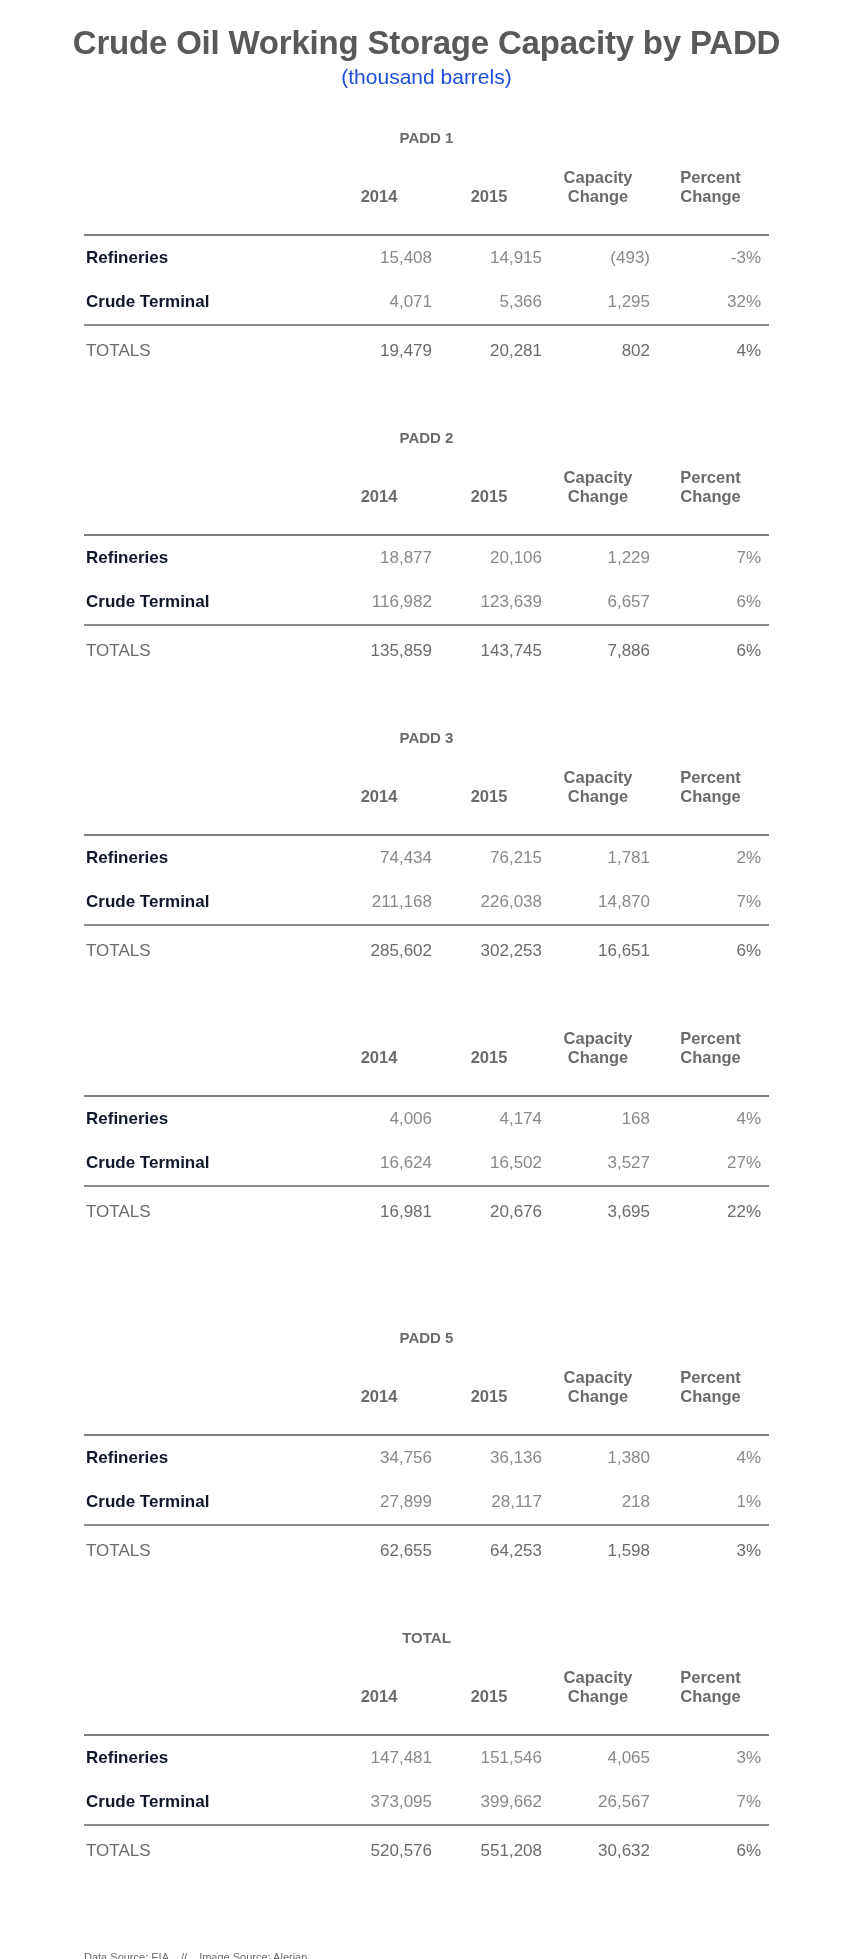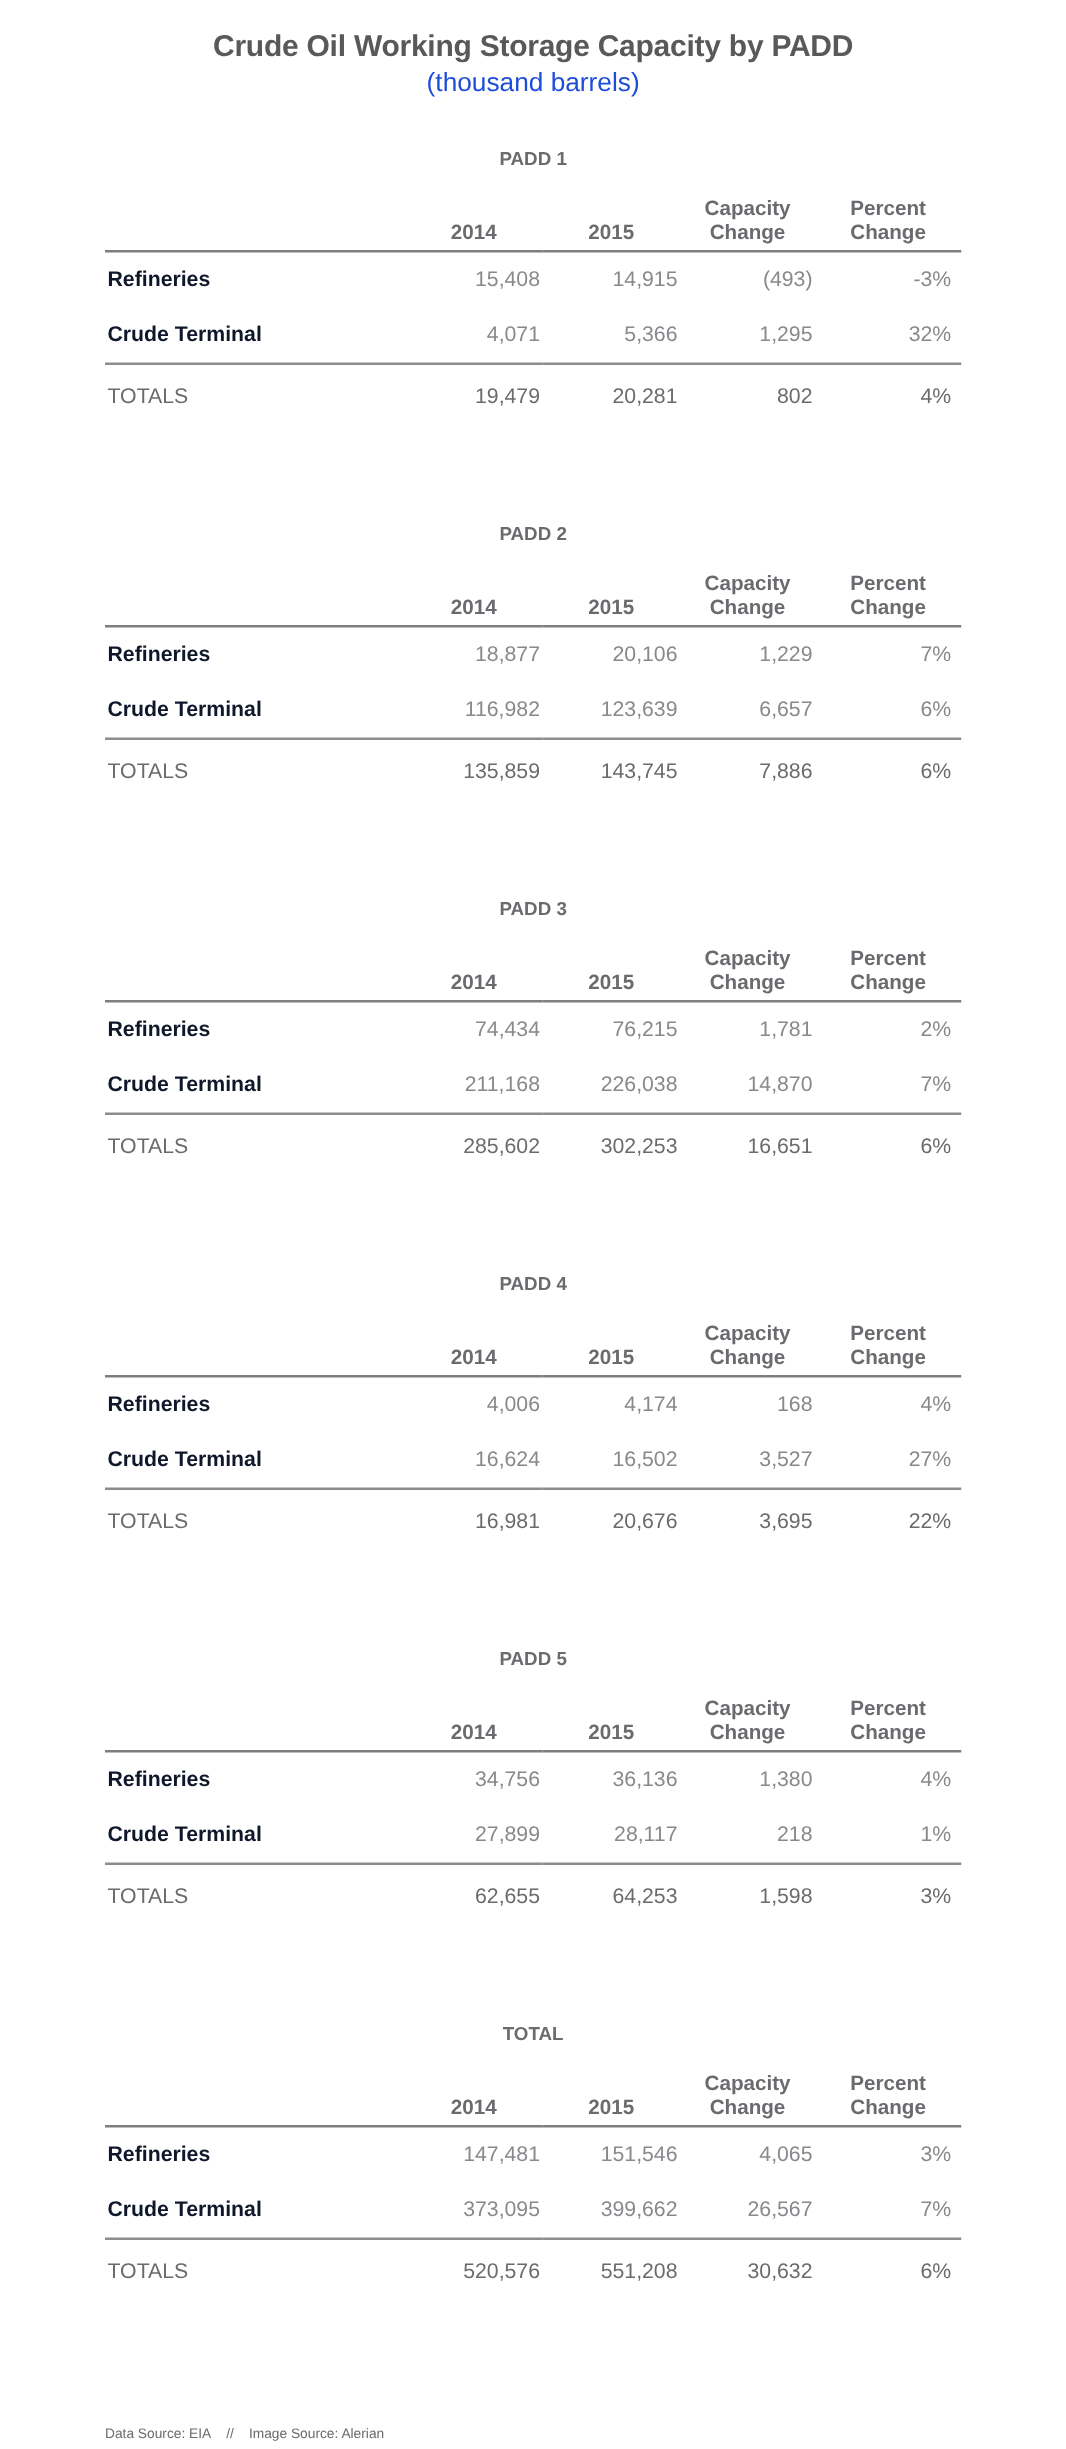--- a/index.html
+++ b/index.html
@@ -5,21 +5,21 @@
   html,body { margin:0; padding:0; }
   body {
     width:853px; height:1959px; overflow:hidden;
     background:#ffffff;
     font-family:"Liberation Sans", sans-serif;
     color:#58595b;
   }
   .page { padding-top:24px; }
   .doc-title {
     margin:0; text-align:center;
-    font-size:24px; font-weight:bold; color:#58595b; letter-spacing:-0.2px;
+    font-size:33px; font-weight:bold; color:#58595b; letter-spacing:-0.2px;
   }
   .doc-subtitle {
     margin:3px 0 0 0; text-align:center;
     font-size:21px; font-weight:normal; color:#1d4ed8;
   }
   .sections { margin-top:40px; }
   .padd {
     box-sizing:border-box;
     width:685px; height:300px;
     margin:0 auto;
@@ -33,21 +33,21 @@
     font-size:17px;
   }
   col.c-label  { width:240px; }
   col.c-y1     { width:110px; }
   col.c-y2     { width:110px; }
   col.c-cap    { width:108px; }
   col.c-pct    { width:117px; }
   thead th {
     font-weight:bold; color:#6a6b6e; text-align:center; vertical-align:bottom;
     font-size:16.5px; line-height:1.18;
-    padding:0 12px 3px 12px;
+    padding:0 12px 27px 12px;
     border-bottom:2px solid #7c7e81;
   }
   thead th.lbl { padding:0; }
   tbody td { height:42px; vertical-align:middle; }
   td.lbl { text-align:left; color:#0f172a; padding-left:2px;font-weight:bold; }
   td.num { text-align:right; color:#87898c; padding-right:2px; }
   td.pct { text-align:right; color:#87898c; padding-right:8px; }
   tr.totals td { border-top:2px solid #8a8c8f; font-weight:normal; height:48px; }
   tr.totals td.lbl, tr.totals td.num, tr.totals td.pct { color:#6a6b6e; }
   .footer {
@@ -195,21 +195,20 @@
             <td class="num">285,602</td>
             <td class="num">302,253</td>
             <td class="num">16,651</td>
             <td class="pct">6%</td>
           </tr>
         </tbody>
       </table>
     </section>
 
     <section class="padd">
-      <h2 class="padd-title">PADD 4</h2>
       <table class="tbl">
         <colgroup>
             <col class="c-label">
             <col class="c-y1">
             <col class="c-y2">
             <col class="c-cap">
             <col class="c-pct">
           </colgroup>
         <thead>
           <tr>

